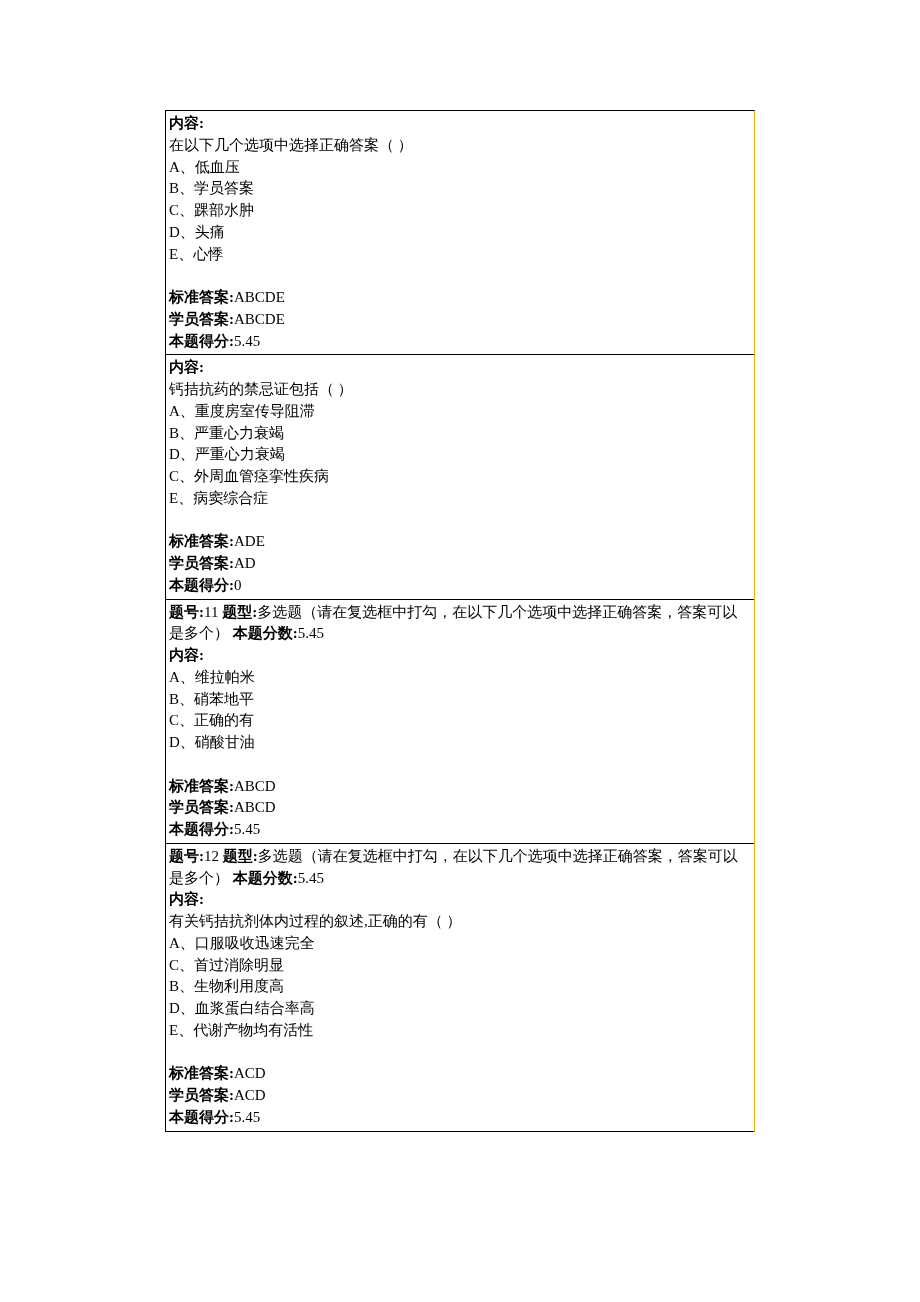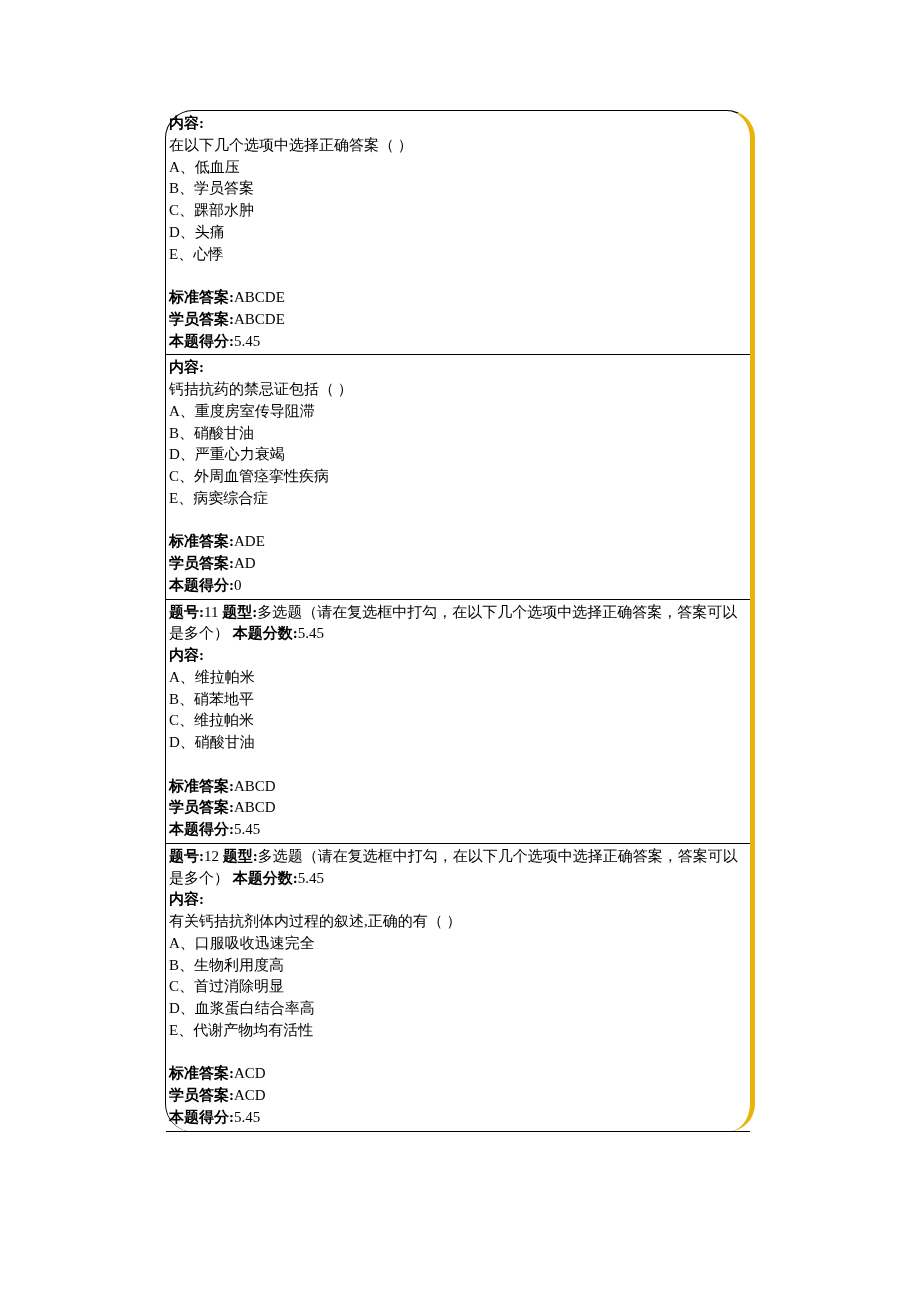--- a/index.html
+++ b/index.html
@@ -8,22 +8,21 @@
     font-family: "SimSun", "宋体", serif;
     font-size: 15px;
     line-height: 1.45;
     color: #000;
     width: 920px;
     padding: 110px 165px 80px 165px;
   }
   .questions-container {
     border-top: 1px solid #000;
     border-left: 1px solid #000;
-    border-right: 5px solid #eab308;
-    border-radius: 28px;
+    border-right: 1px solid #eab308;
   }
   .question-cell {
     border-bottom: 1px solid #000;
     padding: 2px 3px 2px 3px;
   }
   .bold { font-weight: bold; }
   .line { display: block; }
 </style>
 </head>
 <body>
@@ -39,48 +38,48 @@
       <div class="line">E、心悸</div>
       <div class="line">&nbsp;</div>
       <div class="line"><span class="bold">标准答案:</span><span>ABCDE</span></div>
       <div class="line"><span class="bold">学员答案:</span><span>ABCDE</span></div>
       <div class="line"><span class="bold">本题得分:</span><span>5.45</span></div>
     </div>
     <div class="question-cell">
       <div class="line bold">内容:</div>
       <div class="line">钙拮抗药的禁忌证包括（ ）</div>
       <div class="line">A、重度房室传导阻滞</div>
-      <div class="line">B、硝酸甘油</div>
+      <div class="line">B、严重心力衰竭</div>
       <div class="line">D、严重心力衰竭</div>
       <div class="line">C、外周血管痉挛性疾病</div>
       <div class="line">E、病窦综合症</div>
       <div class="line">&nbsp;</div>
       <div class="line"><span class="bold">标准答案:</span><span>ADE</span></div>
       <div class="line"><span class="bold">学员答案:</span><span>AD</span></div>
       <div class="line"><span class="bold">本题得分:</span><span>0</span></div>
     </div>
     <div class="question-cell">
       <div class="line"><span class="bold">题号:</span><span>11 </span><span class="bold">题型:</span><span>多选题（请在复选框中打勾，在以下几个选项中选择正确答案，答案可以是多个） </span><span class="bold">本题分数:</span><span>5.45</span></div>
       <div class="line bold">内容:</div>
       <div class="line">A、维拉帕米</div>
       <div class="line">B、硝苯地平</div>
-      <div class="line">C、维拉帕米</div>
+      <div class="line">C、正确的有</div>
       <div class="line">D、硝酸甘油</div>
       <div class="line">&nbsp;</div>
       <div class="line"><span class="bold">标准答案:</span><span>ABCD</span></div>
       <div class="line"><span class="bold">学员答案:</span><span>ABCD</span></div>
       <div class="line"><span class="bold">本题得分:</span><span>5.45</span></div>
     </div>
     <div class="question-cell">
       <div class="line"><span class="bold">题号:</span><span>12 </span><span class="bold">题型:</span><span>多选题（请在复选框中打勾，在以下几个选项中选择正确答案，答案可以是多个） </span><span class="bold">本题分数:</span><span>5.45</span></div>
       <div class="line bold">内容:</div>
       <div class="line">有关钙拮抗剂体内过程的叙述,正确的有（ ）</div>
       <div class="line">A、口服吸收迅速完全</div>
+      <div class="line">C、首过消除明显</div>
       <div class="line">B、生物利用度高</div>
-      <div class="line">C、首过消除明显</div>
       <div class="line">D、血浆蛋白结合率高</div>
       <div class="line">E、代谢产物均有活性</div>
       <div class="line">&nbsp;</div>
       <div class="line"><span class="bold">标准答案:</span><span>ACD</span></div>
       <div class="line"><span class="bold">学员答案:</span><span>ACD</span></div>
       <div class="line"><span class="bold">本题得分:</span><span>5.45</span></div>
     </div>
   </div>
 
 </body></html>

